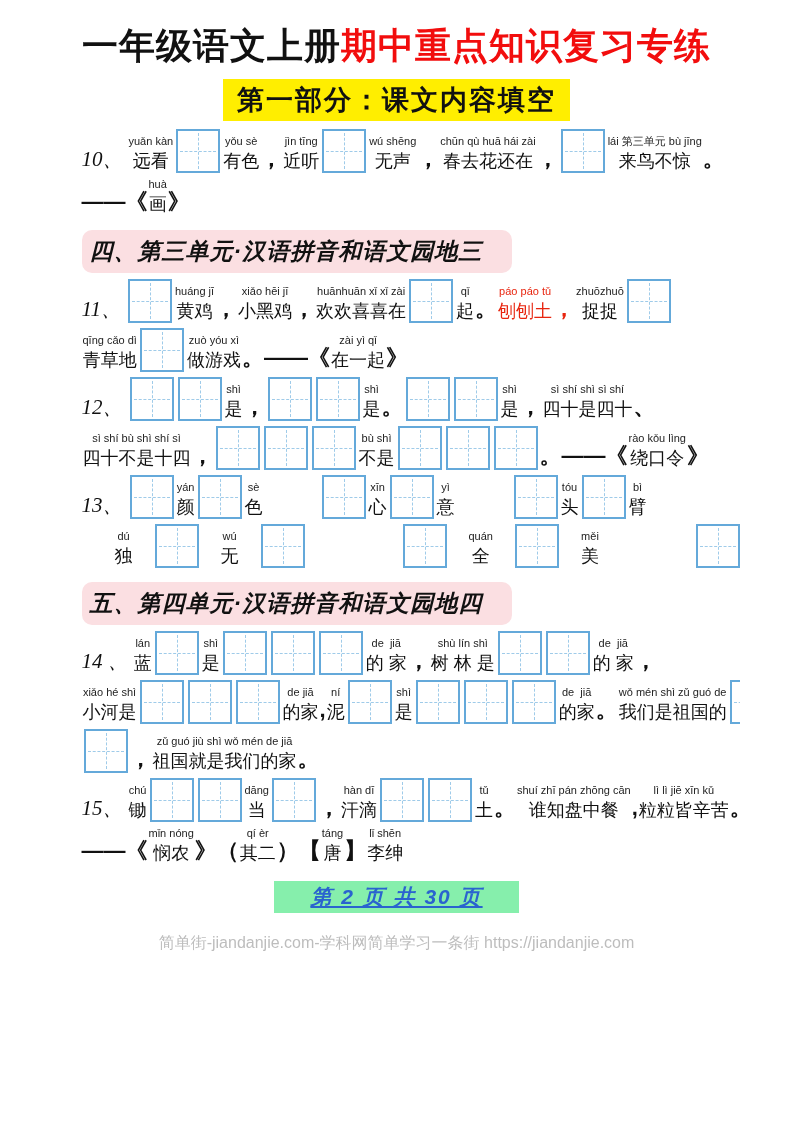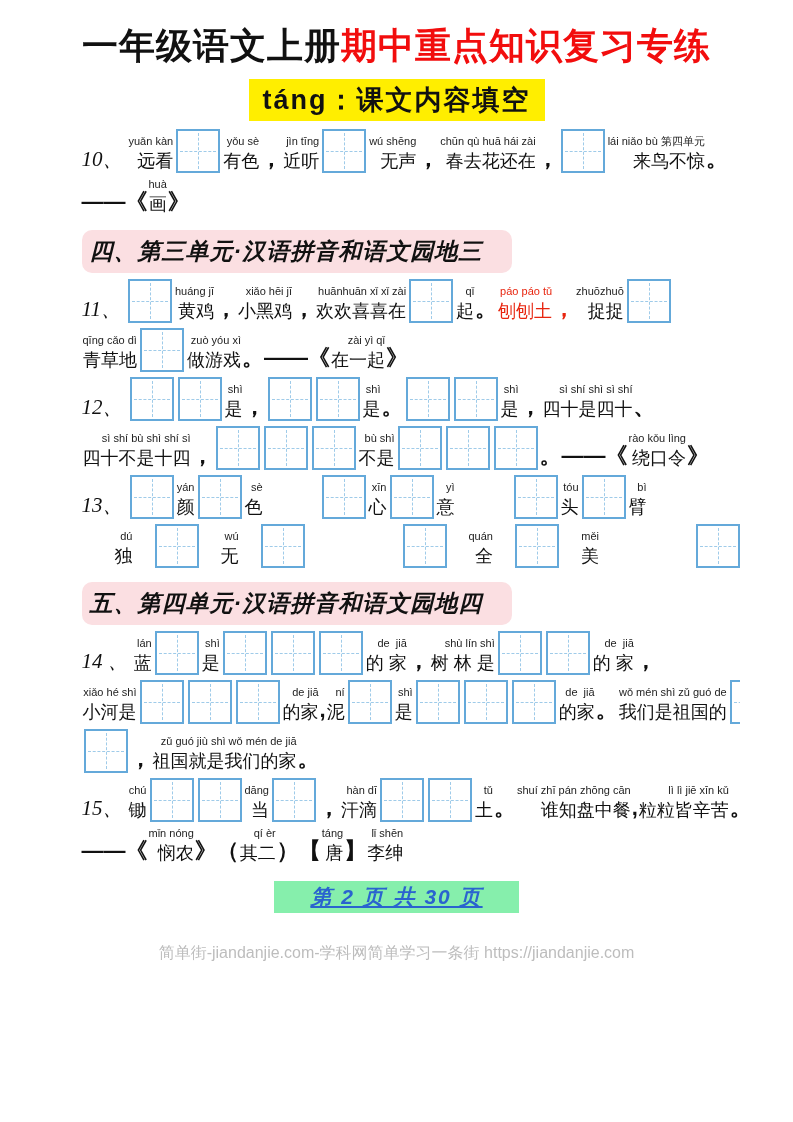--- a/index.html
+++ b/index.html
@@ -11,46 +11,46 @@
   .t-red { color: #f20d0d; }
 
   .part-header { text-align: center; margin: 2px 0 8px; }
   .part-label { display: inline-block; background: #ffee00; padding: 3px 14px; font-size: 27px; font-weight: 900; letter-spacing: 2px; }
 
   .section-header { width: fit-content; background: #fbdfe2; border-radius: 10px; padding: 6px 30px 6px 8px; font-size: 23px; font-weight: 900; margin: 14px 0 6px; letter-spacing: 1px; font-style: italic; }
 
   .line { display: flex; align-items: flex-end; margin: 5px 0; white-space: nowrap; }
   .line.ind { padding-left: 32px; gap: 19px; }
 
-  .ruby { display: inline-flex; flex-direction: column; align-items: flex-end; margin: 0 1px; }
+  .ruby { display: inline-flex; flex-direction: column; align-items: center; margin: 0 1px; }
   .py { font-size: 11px; color: #222; line-height: 1.25; white-space: pre; }
   .tx { font-size: 18px; line-height: 1.35; font-weight: 400; white-space: pre; }
   .plain { font-size: 22px; line-height: 1.35; font-weight: 700; white-space: pre; }
   .num { font-size: 21px; font-style: italic; font-family: "Liberation Serif", serif; line-height: 1.35; margin-right: 4px; white-space: pre; }
   .red .py, .red .tx, .plain.red { color: #e8250f; }
 
   .tzg { position: relative; width: 44px; height: 44px; border: 2px solid #64a9da; background: #fff; margin: 0 2px; flex: 0 0 auto; }
   .tzg .h { position: absolute; left: 2px; right: 2px; top: 50%; border-top: 1px dashed #9fcbe9; font-style: normal; }
   .tzg .v { position: absolute; top: 2px; bottom: 2px; left: 50%; border-left: 1px dashed #9fcbe9; font-style: normal; }
 
   .gap { width: 56px; flex: 0 0 auto; }
 
   .footer { text-align: center; margin-top: 16px; }
   .page-num { display: inline-block; background: #86efac; color: #2a63cf; font-style: italic; font-weight: 700; font-size: 21px; text-decoration: underline; padding: 2px 36px; letter-spacing: 2px; }
 
-  .site { text-align: center; color: #bdbdbd; font-size: 16px; margin-top: 30px; }
+  .site { text-align: center; color: #bdbdbd; font-size: 16px; margin-top: 20px; }
 </style>
 </head>
 <body>
 
 <div class="page">
   <h1 class="title"><span class="t-black">一年级语文上册</span><span class="t-red">期中重点知识复习专练</span></h1>
 
   <div class="part-header">
-    <span class="part-label">táng：课文内容填空</span>
+    <span class="part-label">第一部分：课文内容填空</span>
   </div>
 
   <div id="lines">
       <div class="line">
         <span class="num">10、</span>
         <span class="ruby">
           <span class="py">yuǎn kàn</span>
           <span class="tx">远看</span>
         </span>
         <span class="tzg">
@@ -78,21 +78,21 @@
         <span class="ruby">
           <span class="py">chūn qù huā hái zài</span>
           <span class="tx">春去花还在</span>
         </span>
         <span class="plain">，</span>
         <span class="tzg">
           <i class="h"></i>
           <i class="v"></i>
         </span>
         <span class="ruby">
-          <span class="py">lái niǎo bù 第四单元</span>
+          <span class="py">lái 第三单元 bù jīng</span>
           <span class="tx">来鸟不惊</span>
         </span>
         <span class="plain">。</span>
       </div>
       <div class="line">
         <span class="plain">——《</span>
         <span class="ruby">
           <span class="py">huà</span>
           <span class="tx">画</span>
         </span>

